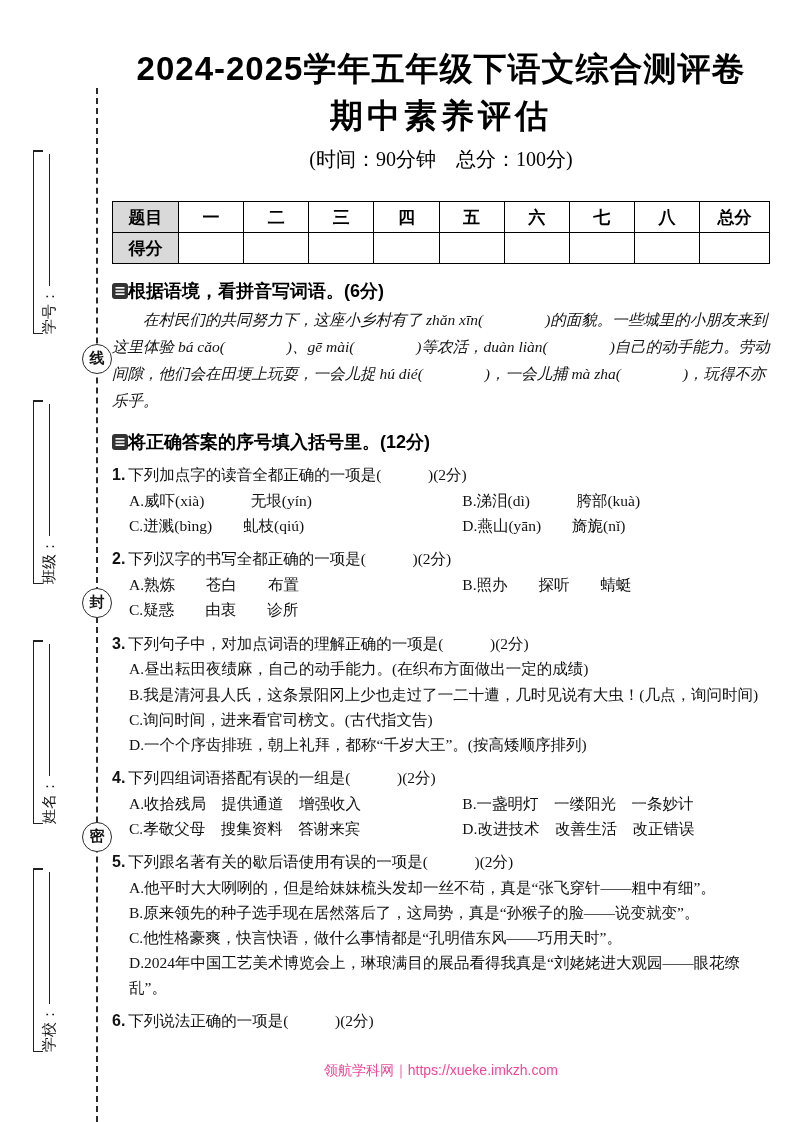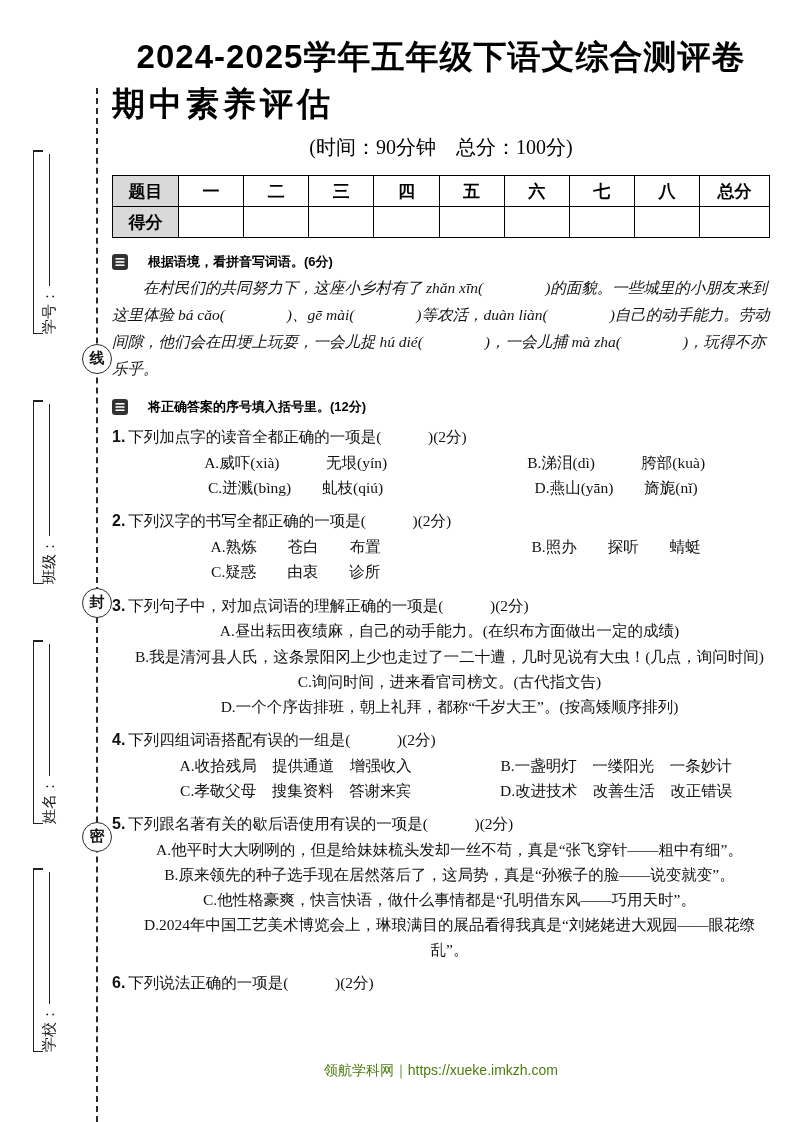--- a/index.html
+++ b/index.html
@@ -39,69 +39,69 @@
   .seal-rot {
     position:absolute; left:3px; top:100%;
     width:184px; height:24px;
     transform-origin:0 0; transform:rotate(-90deg);
     display:flex; align-items:center;
     font-size:15px; white-space:nowrap;
   }
   .seal-blank { flex:1; border-bottom:1px solid #222; height:1px; margin:0 4px 0 3px; min-width:50px; }
 
   
-  .main { position:absolute; left:112px; top:36px; width:658px; }
+  .main { position:absolute; left:112px; top:48px; width:658px; }
 
   .page-title {
     font-family:"Liberation Sans","DejaVu Sans",sans-serif;
     font-weight:800; font-size:33px; line-height:1.3;
     text-align:center; letter-spacing:1px; color:#000;
   }
   .page-subtitle {
     font-family:"Liberation Sans","DejaVu Sans",sans-serif;
     font-weight:800; font-size:33px; line-height:1.35;
-    letter-spacing:4px; color:#000; margin-top:3px;
+    text-align:center; letter-spacing:4px; color:#000; margin-top:3px;
   }
   .exam-meta { text-align:center; font-size:20px; margin-top:8px; color:#000; }
 
   table.score-table {
-    width:100%; border-collapse:collapse; table-layout:fixed; margin-top:14px;
+    width:100%; border-collapse:collapse; table-layout:fixed; margin-top:28px;
   }
   table.score-table td {
     border:1.6px solid #000; height:31px;
     text-align:center; font-size:17px; font-weight:bold; color:#000;
   }
   table.score-table td.shade { background:#d9d9d9; }
   col.c-first { width:66px; } col.c-last { width:70px; }
 
   .sec-header {
-    display:flex; align-items:center; gap:20px;
+    display:flex; align-items:center; gap:0;
     margin-top:15px;
     font-family:"Liberation Sans","DejaVu Sans",sans-serif;
-    font-weight:bold; font-size:13px; color:#000;
+    font-weight:bold; font-size:18px; color:#000;
   }
   .sec-icon { flex:0 0 auto; display:inline-flex; }
 
   .sec-body {
     font-size:15.5px; line-height:1.74; margin-top:4px;
     text-indent:2em; color:#111;font-style:italic;
   }
 
   .question { margin-top:8px; font-size:15.5px; line-height:1.62; color:#111; }
   .qnum {
     font-family:"Liberation Sans","DejaVu Sans",sans-serif;
     font-weight:bold; font-size:16px; margin-right:3px;
   }
-  .options { padding-left:17px;text-align:center; }
+  .options { padding-left:17px; }
   .options.grid2 { display:grid; grid-template-columns:52% 48%; }
   .opt { display:block; }
 
   .watermark {
     position:absolute; left:112px; width:658px; top:1062px;
-    text-align:center; font-size:14px; color:#4d7c0f;
+    text-align:center; font-size:14px; color:#ec4899;
     font-family:"Liberation Sans","DejaVu Sans",sans-serif;
     z-index:3;
   }
 </style>
 </head>
 <body>
 
 <div class="page">
 
   <div class="seal-dash"></div>

